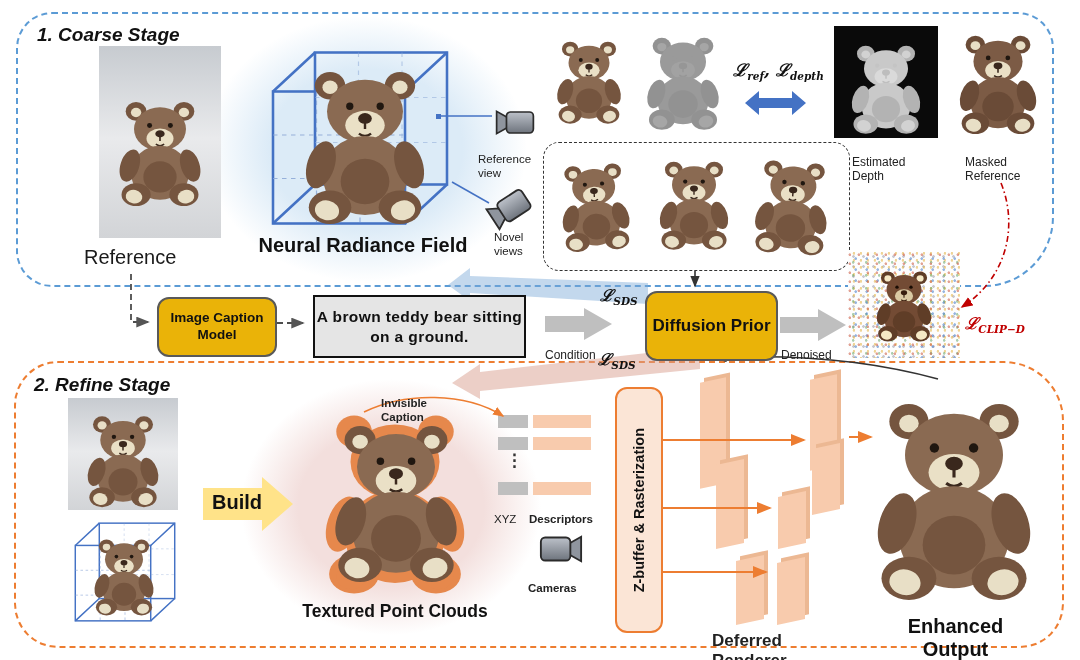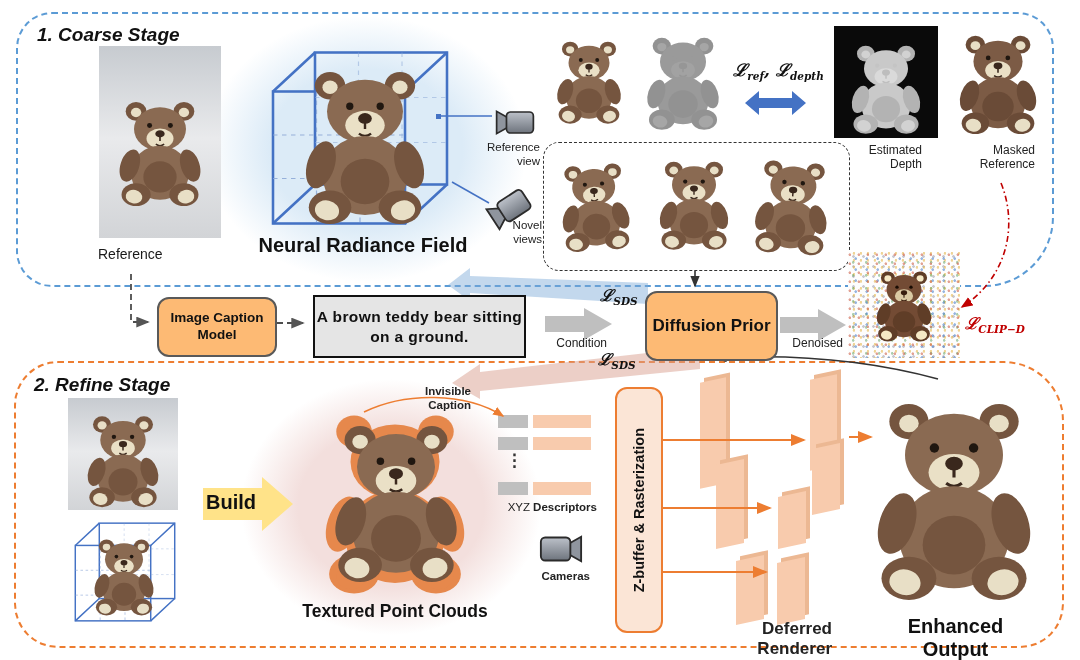--- a/index.html
+++ b/index.html
@@ -14,27 +14,27 @@
               border-radius:44px 60px 44px 44px;}
   
   .halo-ellipse{position:absolute;border-radius:50%;}
   #nerf-ellipse{left:205px;top:16px;width:322px;height:266px;
     background:radial-gradient(closest-side,#dcebf7 60%,rgba(220,235,247,0));}
   #pc-ellipse{left:241px;top:379px;width:300px;height:256px;
     background:radial-gradient(closest-side,#f3dfdd 62%,rgba(243,223,221,0));}
   
   .stage-title{font-size:19px;font-weight:bold;font-style:italic;color:#111;}
   .big-label{font-weight:bold;color:#111;text-align:center;}
-  .small-label{font-size:11.5px;color:#222;text-align:right;line-height:1.2;}
+  .small-label{font-size:11.5px;color:#222;text-align:left;line-height:1.2;margin-top:12px;}
   .loss{font-family:"DejaVu Serif",serif;font-style:italic;font-weight:bold;
         font-size:16px;color:#111;white-space:nowrap;}
   .loss sub{font-size:10.5px;}
   .loss.red{color:#C00000;}
   
-  .proc-box{position:absolute;background:#fdba74;border:2.2px solid #595959;border-radius:12px;
+  .proc-box{position:absolute;background:#eab308;border:2.2px solid #595959;border-radius:12px;
             display:flex;align-items:center;justify-content:center;text-align:center;
             font-weight:bold;color:#111;}
   
   #prompt-box{position:absolute;left:313px;top:295px;width:209px;height:59px;background:#e5e5e5;
               border:2.4px solid #111;display:flex;align-items:center;justify-content:center;
               text-align:center;font-weight:bold;font-size:15.5px;line-height:1.25;
               letter-spacing:.4px;color:#111;}
   
   .photo{position:absolute;background:linear-gradient(180deg,#c7cbd0 0%,#e9eaec 48%,#d2d4d7 100%);
          display:flex;align-items:flex-end;justify-content:center;}
@@ -67,21 +67,21 @@
   .vdots{position:absolute;font-size:17px;font-weight:bold;color:#333;line-height:.55;letter-spacing:0;}
   
   #zbuf{position:absolute;left:615px;top:387px;width:44px;height:242px;background:#fbe5d6;
         border:2.6px solid #ED7D31;border-radius:12px;display:flex;align-items:center;justify-content:center;}
   #zbuf .vtext{writing-mode:vertical-rl;transform:rotate(180deg);font-weight:bold;font-size:14.5px;color:#111;
         white-space:nowrap;}
   
   .plane{position:absolute;background:#f8cbad;transform:skewY(-12deg);
          box-shadow:4px -4px 0 0 #ecb893;}
   
-  #build-label{position:absolute;left:206px;top:491px;width:56px;text-align:left;
+  #build-label{position:absolute;left:206px;top:491px;width:56px;text-align:right;
       font-size:20px;font-weight:bold;color:#111;}
   svg.overlay{position:absolute;left:0;top:0;width:1080px;height:660px;pointer-events:none;}
 </style>
 </head>
 <body>
 
 <div id="fig">
 
   <svg width="0" height="0" style="position:absolute" aria-hidden="true">
     <defs>
@@ -290,21 +290,21 @@
   <div id="prompt-box">
     <span>A brown teddy bear sitting on a ground.</span>
   </div>
   <div class="proc-box" style="left:645px;top:291px;width:129px;height:66px;font-size:17px;line-height:1.3">
     <span>Diffusion Prior</span>
   </div>
 
   <div class="abs stage-title" style="left:37px;top:24px">1. Coarse Stage</div>
   <div class="abs stage-title" style="left:34px;top:374px">2. Refine Stage</div>
 
-  <div class="abs" style="left:98px;top:246px;width:150px;font-size:14px">Reference</div>
+  <div class="abs" style="left:84px;top:246px;width:150px;font-size:20px">Reference</div>
   <div class="abs big-label" style="left:253px;top:234px;width:220px;font-size:20px">Neural Radiance Field</div>
   <div class="abs small-label" style="left:478px;top:141px;width:62px">Reference view</div>
   <div class="abs small-label" style="left:494px;top:219px;width:48px">Novel views</div>
   <div class="abs small-label" style="left:852px;top:143px;width:70px;font-size:12px">Estimated Depth</div>
   <div class="abs small-label" style="left:965px;top:143px;width:70px;font-size:12px">Masked Reference</div>
 
   <div class="abs loss" style="left:733px;top:58px;font-size:17px">
     <span>ℒ</span><sub>ref</sub><span>, </span><span>ℒ</span><sub>depth</sub>
   </div>
   <div class="abs loss" style="left:600px;top:284px">

